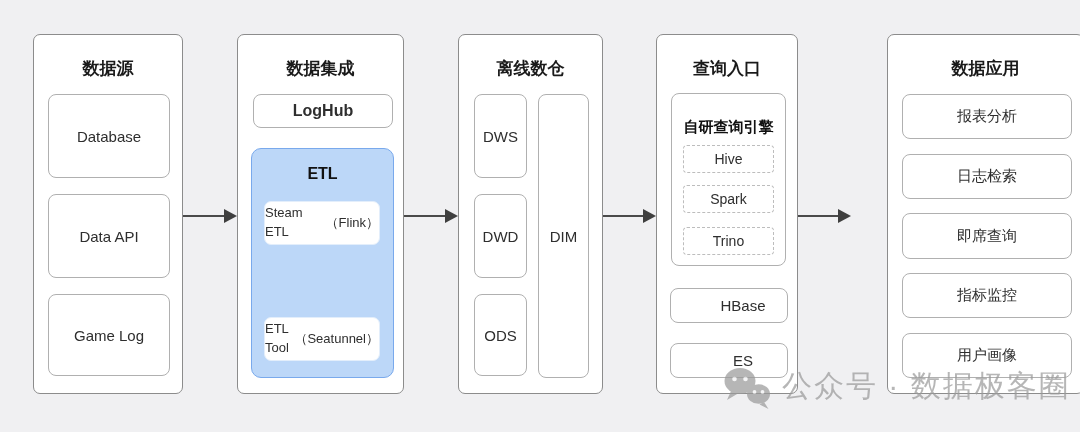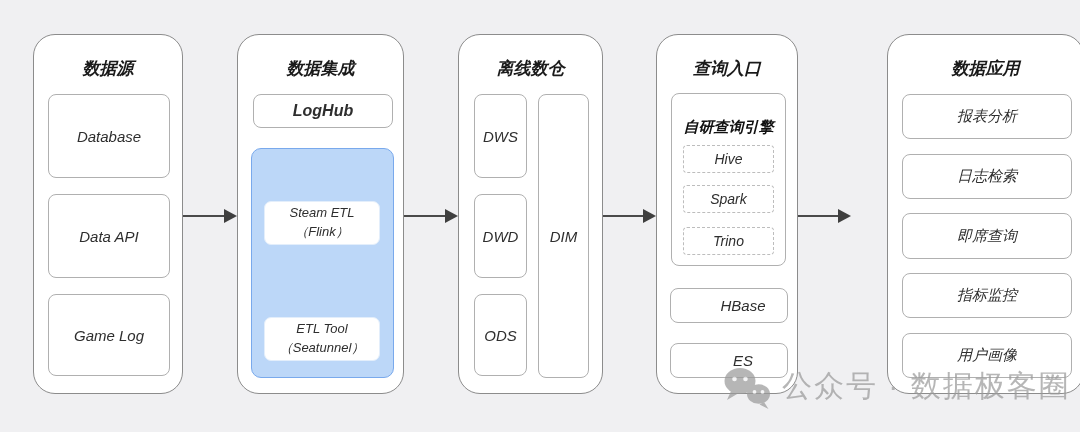--- a/index.html
+++ b/index.html
@@ -4,23 +4,22 @@
 <style>
   html,body{margin:0;padding:0;}
   body{
     width:1080px;height:432px;position:relative;overflow:hidden;
     background:#f0f0f2;
     font-family:"Liberation Sans","DejaVu Sans",sans-serif;
     color:#2e2e2e;
   }
   .panel{
     position:absolute;top:34px;height:360px;
-    background:#ffffff;border:1.5px solid #8c8c8c;border-radius:22px;
+    background:#ffffff;border:1.5px solid #8c8c8c;border-radius:7px;
     box-sizing:border-box;
-    font-style:italic;
   }
   .panel-title{
     position:absolute;left:0;right:0;top:22px;margin:0;
     text-align:center;font-size:17px;font-weight:bold;color:#1a1a1a;
   }
   .node{
     position:absolute;box-sizing:border-box;
     background:#fff;border:1px solid #b0b0b0;border-radius:8px;
     display:flex;align-items:center;justify-content:center;
     font-size:15px;color:#2e2e2e;text-align:center;
@@ -32,21 +31,21 @@
   .p2{left:237px;width:167px;}
   .loghub{left:15px;top:59px;width:140px;height:34px;font-weight:600;font-size:16px;}
   .etl-wrap{
     position:absolute;left:13px;top:113px;width:143px;height:230px;box-sizing:border-box;
     background:#bcd7f8;border:1.5px solid #79a9ec;border-radius:10px;
   }
   .etl-title{position:absolute;left:0;right:0;top:16px;margin:0;text-align:center;font-size:16px;font-weight:bold;color:#111;}
   .etl-node{
     position:absolute;left:12px;width:116px;height:44px;box-sizing:border-box;
     background:#fff;border:1px solid #e3eefb;border-radius:7px;
-    display:flex;flex-direction:column;align-items:center;justify-content:center;
+    display:flex;align-items:center;justify-content:center;
     font-size:13px;line-height:1.45;color:#2e2e2e;
   }
   
   .p3{left:458px;width:145px;}
   .p3 .layer{left:15px;width:53px;height:84px;}
   .dim{left:79px;top:59px;width:51px;height:284px;}
   
   .p4{left:656px;width:142px;}
   .engine-wrap{
     position:absolute;left:14px;top:58px;width:115px;height:173px;box-sizing:border-box;
@@ -101,20 +100,21 @@
     <div class="shaft"></div>
     <div class="head"></div>
   </div>
 
   <section class="panel p2">
     <h2 class="panel-title">数据集成</h2>
     <div class="node loghub">
         <span>LogHub</span>
       </div>
     <div class="etl-wrap">
+      <h3 class="etl-title">ETL</h3>
       <div class="etl-node" style="top:52px">
         <span>Steam ETL</span>
         <span>（Flink）</span>
       </div>
       <div class="etl-node" style="top:168px">
         <span>ETL Tool</span>
         <span>（Seatunnel）</span>
       </div>
     </div>
   </section>

